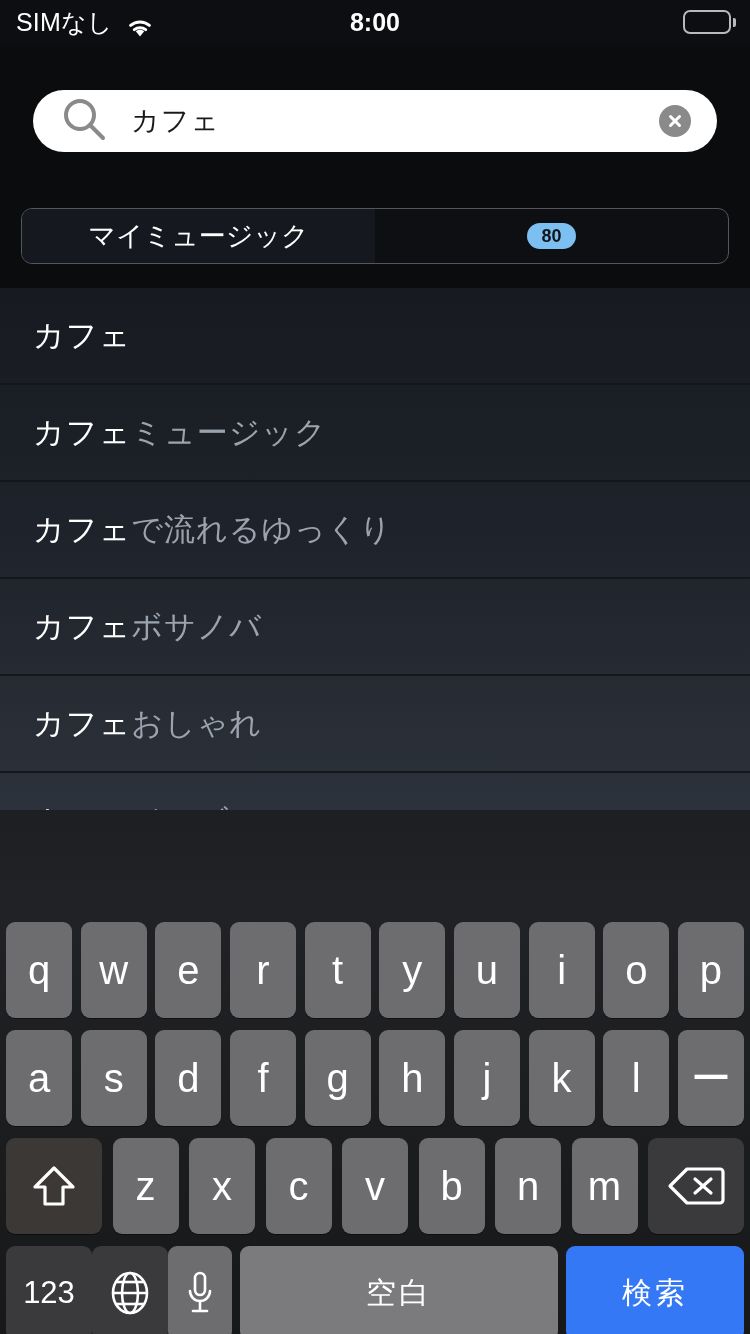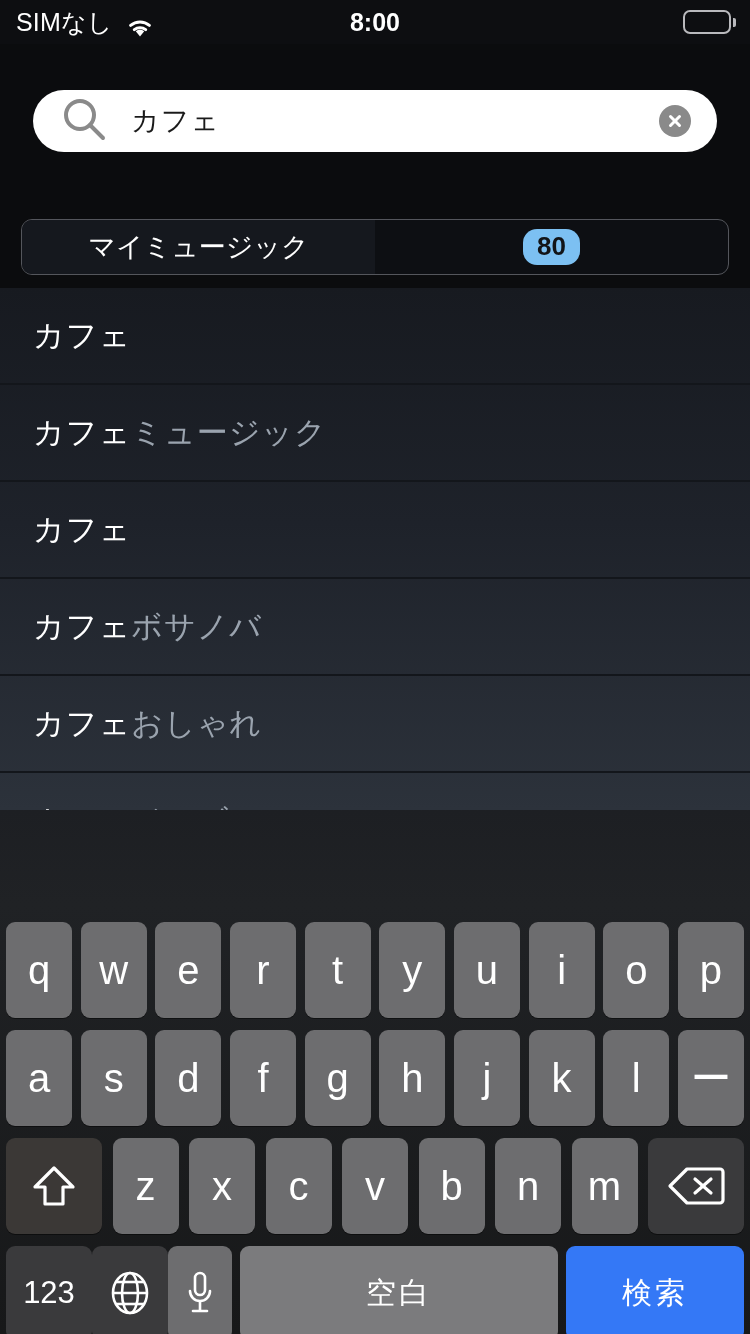--- a/index.html
+++ b/index.html
@@ -37,32 +37,32 @@
   .search-text {
     margin-left:24px; flex:1 1 auto; color:#1a1a1a; font-size:28px; letter-spacing:1px;
   }
   .clear-btn {
     flex:0 0 auto; margin-right:26px; width:32px; height:32px; border-radius:50%;
     background:#8a8a8a; display:flex; align-items:center; justify-content:center;
   }
 
   
   .segmented {
-    position:absolute; top:219px; left:21px; width:708px; height:56px;
+    position:absolute; top:208px; left:21px; width:708px; height:56px;
     border:1px solid #54565c; border-radius:11px; display:flex; overflow:hidden;
     background:#0d0f13;
   }
   .seg {
     flex:1 1 50%; display:flex; align-items:center; justify-content:center; gap:14px;
     font-size:27px; color:#9fcdf5;
   }
   .seg.active { background:#15181e; color:#fff; }
   .seg-badge {
     background:#7cc0f2; color:#121417; border-radius:14px;
-    padding:3px 14px; font-size:26px; font-weight:600; line-height:1.15;
+    padding:3px 14px; font-size:18px; font-weight:600; line-height:1.15;
   }
 
   
   .suggestions {
     position:absolute; top:288px; left:0; width:750px; height:522px; overflow:hidden;
     background:linear-gradient(to bottom, #171a20 0%, #1e222a 45%, #2c323b 100%);
   }
   .sugg-row {
     height:97px; display:flex; align-items:center; padding-left:33px;
     border-bottom:2px solid #13161b; font-size:31px; letter-spacing:1px;
@@ -152,20 +152,21 @@
     <div class="sugg-row">
       <span class="sugg-match">カフェ</span>
         <span class="sugg-rest"></span>
     </div>
     <div class="sugg-row">
       <span class="sugg-match">カフェ</span>
         <span class="sugg-rest">ミュージック</span>
     </div>
     <div class="sugg-row">
       <span class="sugg-match">カフェ</span>
+        <span class="sugg-rest">で流れるゆっくり</span>
     </div>
     <div class="sugg-row">
       <span class="sugg-match">カフェ</span>
         <span class="sugg-rest"> ボサノバ</span>
     </div>
     <div class="sugg-row">
       <span class="sugg-match">カフェ</span>
         <span class="sugg-rest"> おしゃれ</span>
     </div>
     <div class="sugg-row">

